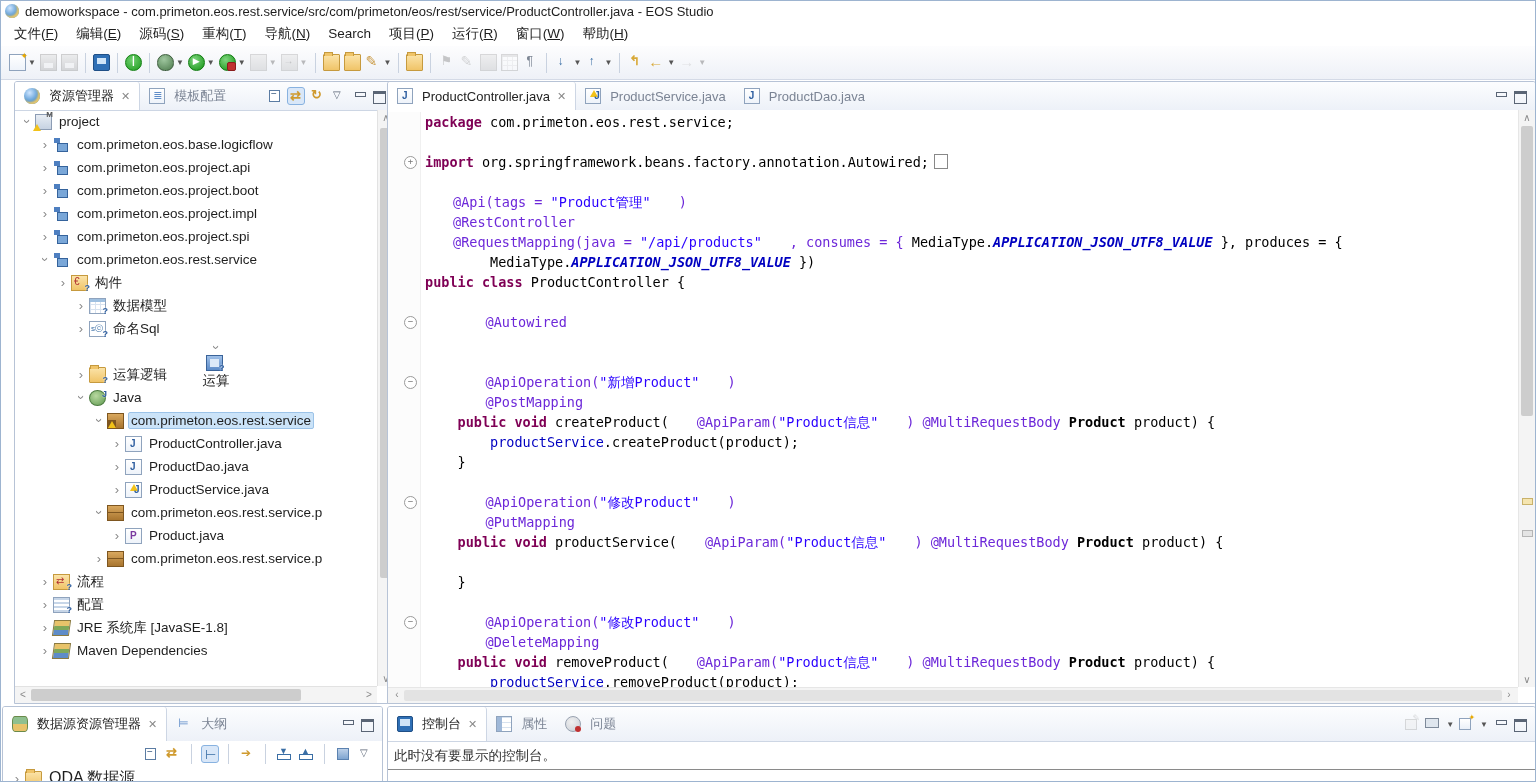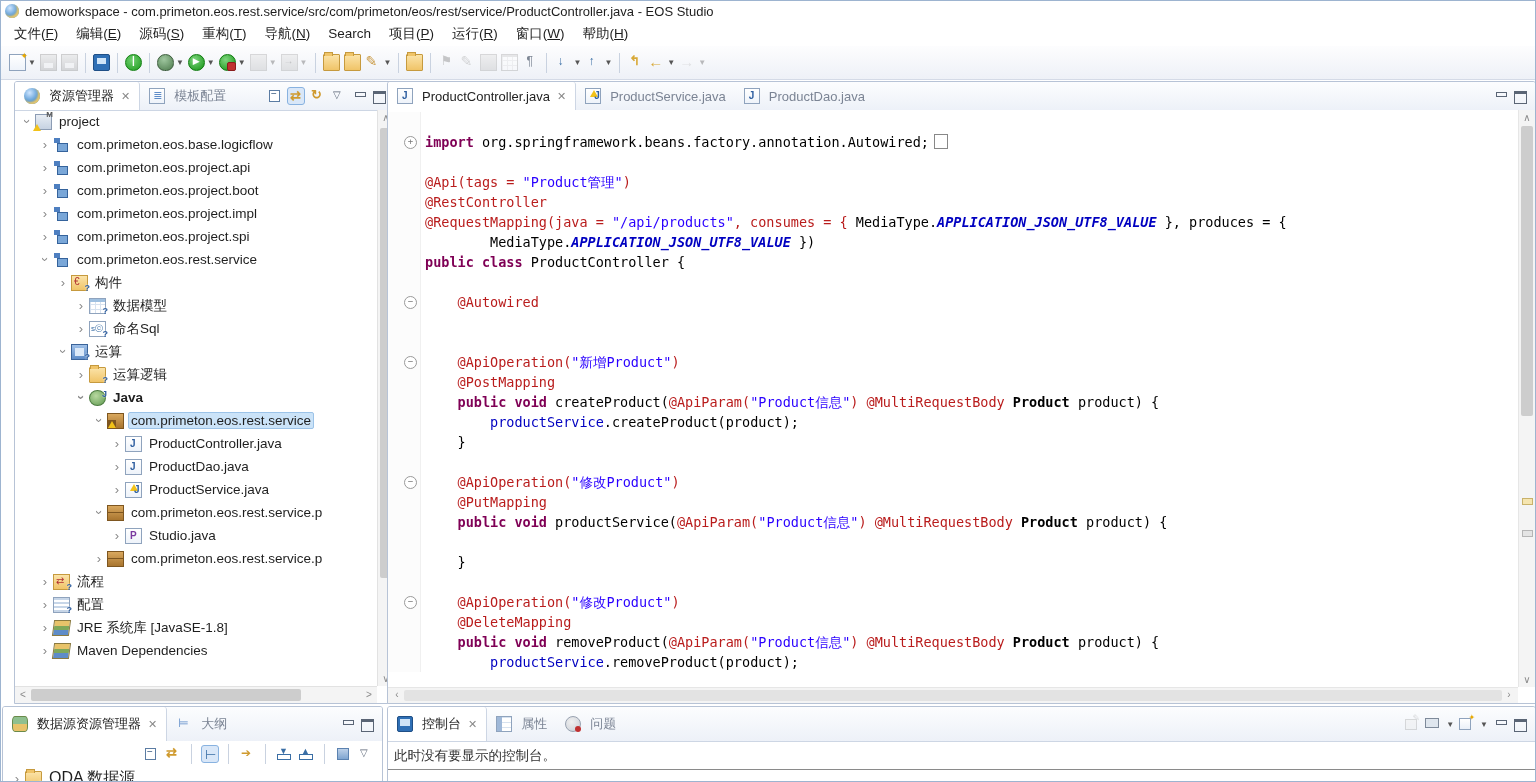--- a/index.html
+++ b/index.html
@@ -120,21 +120,21 @@
   .thumbv{position:absolute;left:2px;right:2px;background:#cdcdcd;border-radius:2px;}
   .thumbh{position:absolute;top:2px;bottom:2px;background:#cdcdcd;border-radius:2px;}
   #code-wrap{position:absolute;left:0;top:28px;right:17px;bottom:16px;overflow:hidden;background:#fff;}
   #code{position:absolute;left:0;top:2px;font-family:"DejaVu Sans Mono",monospace;font-size:13.5px;line-height:20px;}
   .cl{display:flex;height:20px;}
   .gut{width:32px;flex:none;position:relative;background:#fcfcfc;border-right:1px solid #f0f0f0;}
   .fm{position:absolute;right:3px;top:4px;width:11px;height:11px;border:1px solid #9a9a9a;border-radius:50%;background:#fff;color:#7a7a7a;font-size:9px;line-height:9px;text-align:center;}
   .ct{margin:0;padding-left:4px;white-space:pre;font:inherit;}
   .ck{color:#7f0055;font-weight:bold;}
   .cs{color:#2a00ff;}
-  .ca{color:#b91c1c;}
+  .ca{color:#6d28d9;margin-left:28px;}
   .cc{color:#0000c0;font-weight:bold;font-style:italic;}
   .cf{color:#0000c0;}
   .cp{color:#000;}
   .cpb{color:#000;font-weight:bold;}
   .cbox{display:inline-block;width:12px;height:13px;border:1px solid #888;margin-left:5px;vertical-align:-2px;}
   #ed-vsb{position:absolute;top:28px;right:0;bottom:16px;width:17px;background:#f4f4f4;border-left:1px solid #e6e6e6;box-sizing:border-box;}
   .rmark{position:absolute;right:2px;width:9px;height:5px;border:1px solid #c9b26a;background:#f5e5b0;}
   .rmark.gray{border-color:#b5b5b5;background:#e4e4e4;}
   #ed-hsb{position:absolute;left:0;right:17px;bottom:0;height:16px;background:#f4f4f4;border-top:1px solid #e6e6e6;box-sizing:border-box;}
   
@@ -333,31 +333,31 @@
         <div class="trow" style="padding-left: 58px;">
           <span class="exp">›</span>
           <span class="nico n-table q"></span>
           <span class="lbl">数据模型</span>
         </div>
         <div class="trow" style="padding-left: 58px;">
           <span class="exp">›</span>
           <span class="nico n-sql q"></span>
           <span class="lbl">命名Sql</span>
         </div>
-        <div class="trow" style="padding-left: 40px;">
+        <div class="trow" style="padding-left: 40px; flex-direction: column;">
           <span class="exp open">›</span>
           <span class="nico n-chip q"></span>
           <span class="lbl">运算</span>
         </div>
         <div class="trow" style="padding-left: 58px;">
           <span class="exp">›</span>
           <span class="nico n-folder q"></span>
           <span class="lbl">运算逻辑</span>
         </div>
-        <div class="trow" style="padding-left: 58px; font-weight: bold;">
+        <div class="trow" style="padding-left: 58px;">
           <span class="exp open">›</span>
           <span class="nico n-java"></span>
           <span class="lbl">Java</span>
         </div>
         <div class="trow sel" style="padding-left: 76px;">
           <span class="exp open">›</span>
           <span class="nico n-pkg warnov"></span>
           <span class="lbl">com.primeton.eos.rest.service</span>
         </div>
         <div class="trow" style="padding-left: 94px;">
@@ -376,21 +376,21 @@
           <span class="lbl">ProductService.java</span>
         </div>
         <div class="trow" style="padding-left: 76px;">
           <span class="exp open">›</span>
           <span class="nico n-pkg"></span>
           <span class="lbl">com.primeton.eos.rest.service.p</span>
         </div>
         <div class="trow" style="padding-left: 94px;">
           <span class="exp">›</span>
           <span class="nico n-class"></span>
-          <span class="lbl">Studio.java</span>
+          <span class="lbl">Product.java</span>
         </div>
         <div class="trow" style="padding-left: 76px;">
           <span class="exp">›</span>
           <span class="nico n-pkg"></span>
           <span class="lbl">com.primeton.eos.rest.service.p</span>
         </div>
         <div class="trow" style="padding-left: 22px;">
           <span class="exp">›</span>
           <span class="nico n-flow q"></span>
           <span class="lbl">流程</span>
@@ -440,20 +440,24 @@
         </div>
         <div class="tr-tools">
           <div class="mmbox">
             <span class="mm mm-min"></span>
             <span class="mm mm-max"></span>
           </div>
         </div>
       </div>
     <div id="code-wrap">
       <div id="code">
+          <div class="cl">
+            <span class="gut"></span>
+            <pre class="ct"><span class="ck">package</span><span class="cp"> com.primeton.eos.rest.service;</span></pre>
+          </div>
           <div class="cl">
             <span class="gut"></span>
             <pre class="ct"></pre>
           </div>
           <div class="cl">
             <span class="gut">
               <span class="fm">+</span>
             </span>
             <pre class="ct"><span class="ck">import</span><span class="cp"> org.springframework.beans.factory.annotation.Autowired;</span><span class="cbox"></span></pre>
           </div>

